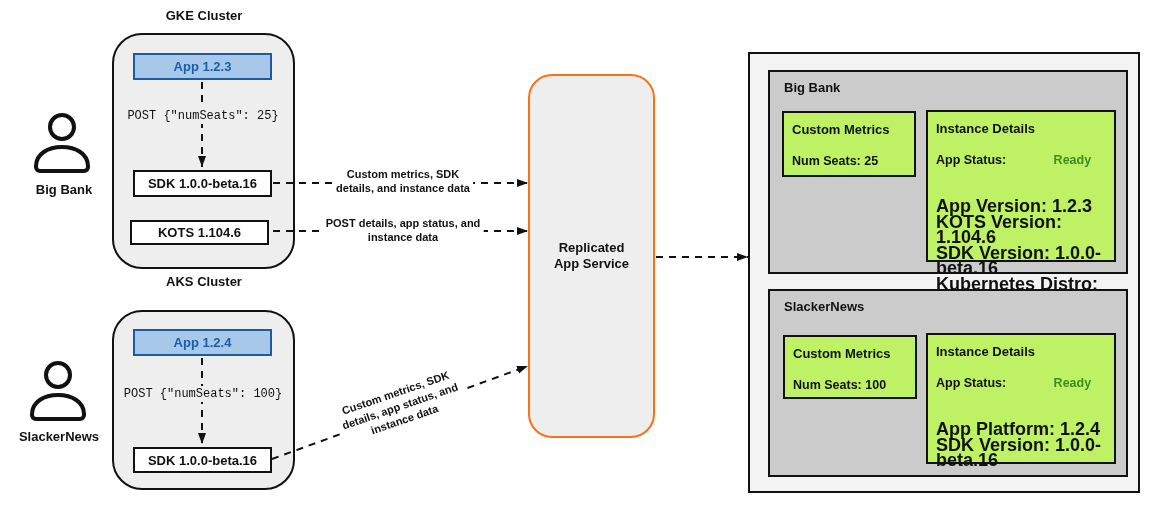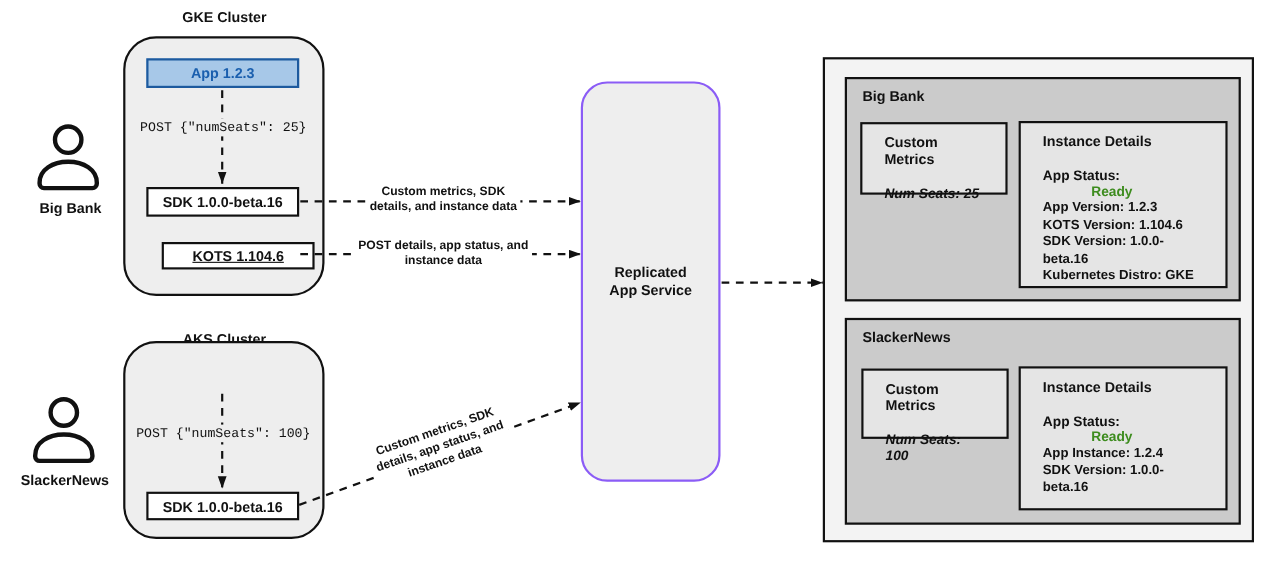--- a/index.html
+++ b/index.html
@@ -30,45 +30,45 @@
 
   .post-label{
     position:absolute; transform:translateX(-50%);
     font-family:"Liberation Mono", monospace; font-size:12px; font-weight:normal;
     background:var(--cluster-fill); padding:1px 2px; white-space:nowrap; z-index:10;
   }
 
   
   #service{
     position:absolute; left:528px; top:74px; width:127px; height:364px;
-    background:var(--cluster-fill); border:2px solid #8b5cf6; border-radius:24px;
+    background:var(--cluster-fill); border:2px solid #f97316; border-radius:24px;
     box-sizing:border-box; display:flex; flex-direction:column;
     align-items:center; justify-content:center; font-weight:bold; font-size:13px;
     line-height:16px; text-align:center;
   }
 
   
   #vendor-panel{
     position:absolute; left:748px; top:52px; width:392px; height:441px;
     background:var(--panel-fill); border:2px solid #111; box-sizing:border-box;
   }
   .customer-box{
     position:absolute; left:18px; width:360px; background:var(--customer-fill);
     border:2px solid #111; box-sizing:border-box;
   }
   .customer-name{ position:absolute; left:14px; top:8px; font-weight:bold; font-size:13px;}
   .white-card{
-    position:absolute; background:#e5e5e5; border:2px solid #111; box-sizing:border-box;
-    padding:9px 20px; font-weight:bold;
+    position:absolute; background:#bef264; border:2px solid #111; box-sizing:border-box;
+    padding:9px 8px; font-weight:bold;
   }
   .card-title{ font-size:13px; font-weight:bold; }
-  .card-value{ font-size:12.5px; margin-top:17px;font-style:italic; }
+  .card-value{ font-size:12.5px; margin-top:17px; }
   .status-line{ font-size:12.5px; margin-top:17px; }
   .status-value{ color:var(--ready-green);margin-left:44px; }
-  .version-lines{ font-size:12px; margin-top:0; line-height:15.5px; }
+  .version-lines{ font-size:18px; margin-top:32px; line-height:15.5px; }
 
   
   .arrow-label{
     position:absolute; z-index:10; font-weight:bold; font-size:11px;
     line-height:14px; text-align:center; background:#fff; padding:0 3px;
     transform:translate(-50%,-50%); white-space:nowrap;
   }
   .arrow-label.rot{ transform:translate(-50%,-50%) rotate(-19deg); }
 
   
@@ -111,28 +111,31 @@
   <div class="person-label" style="left:59px;top:429px;">SlackerNews</div>
 
   <div class="diagram-title ctr" style="left:204px;top:8px;">GKE Cluster</div>
   <div class="cluster" style="left:112px;top:33px;width:183px;height:236px;">
     <div class="node-box app-box" style="left:19px;top:18px;width:139px;height:27px;">
       <span>App 1.2.3</span>
     </div>
     <div class="node-box" style="left:19px;top:135px;width:139px;height:27px;">
       <span>SDK 1.0.0-beta.16</span>
     </div>
-    <div class="node-box" style="left:33px;top:185px;width:139px;height:25px;text-decoration:underline;">
+    <div class="node-box" style="left:16px;top:185px;width:139px;height:25px;">
       <span>KOTS 1.104.6</span>
     </div>
   </div>
   <div class="post-label" style="left:203px;top:108px;">POST {"numSeats": 25}</div>
 
-  <div class="diagram-title ctr" style="left:204px;top:301px;">AKS Cluster</div>
+  <div class="diagram-title ctr" style="left:204px;top:274px;">AKS Cluster</div>
   <div class="cluster" style="left:112px;top:310px;width:183px;height:180px;">
+    <div class="node-box app-box" style="left:19px;top:17px;width:139px;height:27px;">
+      <span>App 1.2.4</span>
+    </div>
     <div class="node-box" style="left:19px;top:135px;width:139px;height:26px;">
       <span>SDK 1.0.0-beta.16</span>
     </div>
   </div>
   <div class="post-label" style="left:203px;top:386px;">POST {"numSeats": 100}</div>
 
   <div class="arrow-label" style="left:403px;top:181px;">
     <div>Custom metrics, SDK</div>
     <div>details, and instance data</div>
   </div>
@@ -174,20 +177,20 @@
     <div class="customer-box" style="top:235px;height:188px;">
       <div class="customer-name">SlackerNews</div>
       <div class="white-card" style="left:13px;top:44px;width:134px;height:64px;">
         <div class="card-title">Custom Metrics</div>
         <div class="card-value">Num Seats: 100</div>
       </div>
       <div class="white-card" style="left:156px;top:42px;width:190px;height:131px;">
         <div class="card-title">Instance Details</div>
         <div class="status-line"><span>App Status: </span><span class="status-value">Ready</span></div>
         <div class="version-lines">
-          <div>App Instance: 1.2.4</div>
+          <div>App Platform: 1.2.4</div>
           <div>SDK Version: 1.0.0-beta.16</div>
         </div>
       </div>
     </div>
 
   </div>
 </div>
 
 </body></html>

